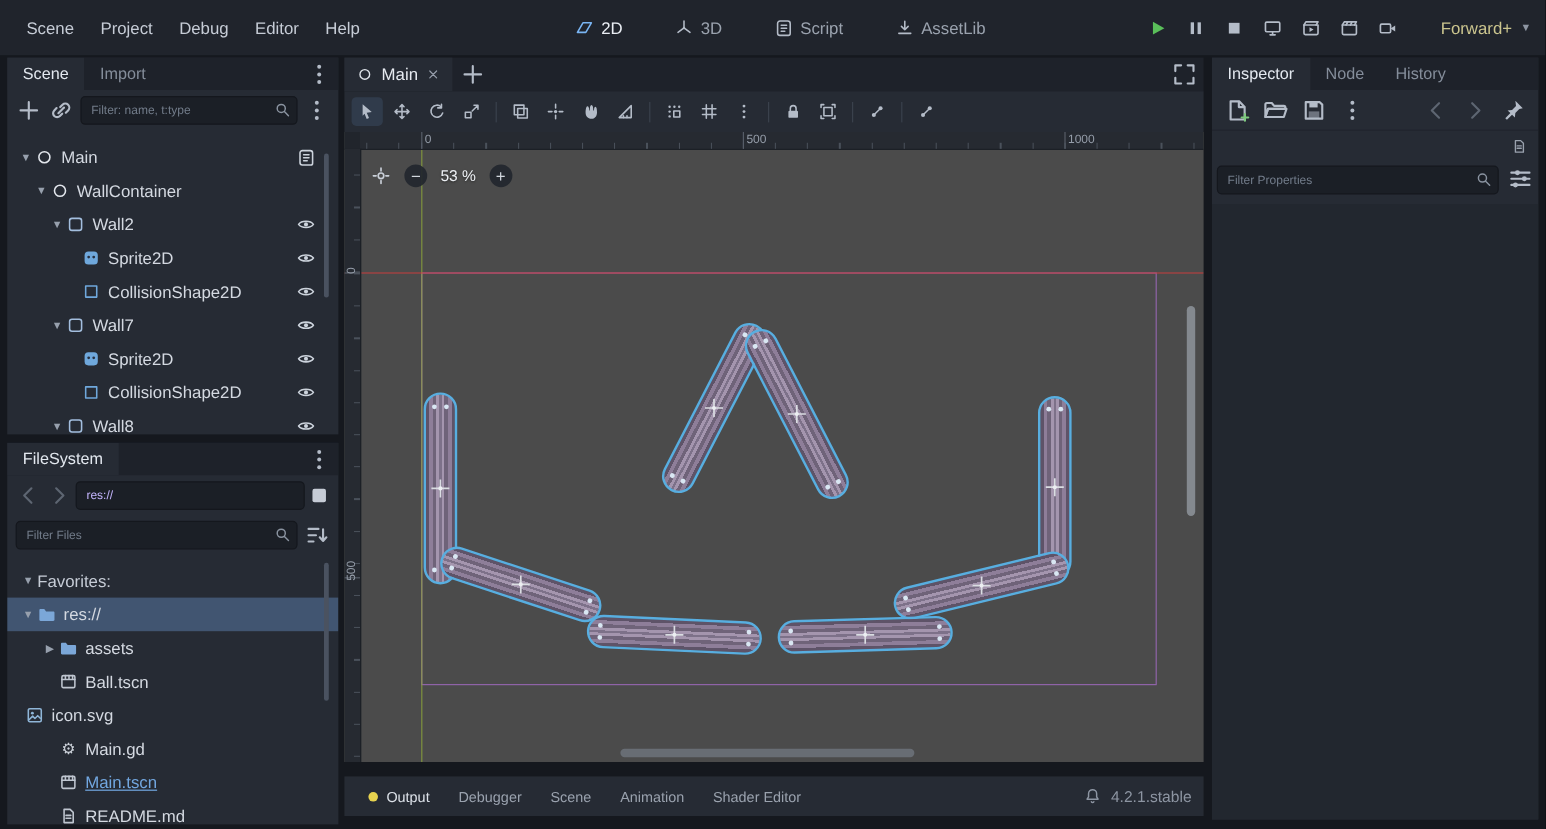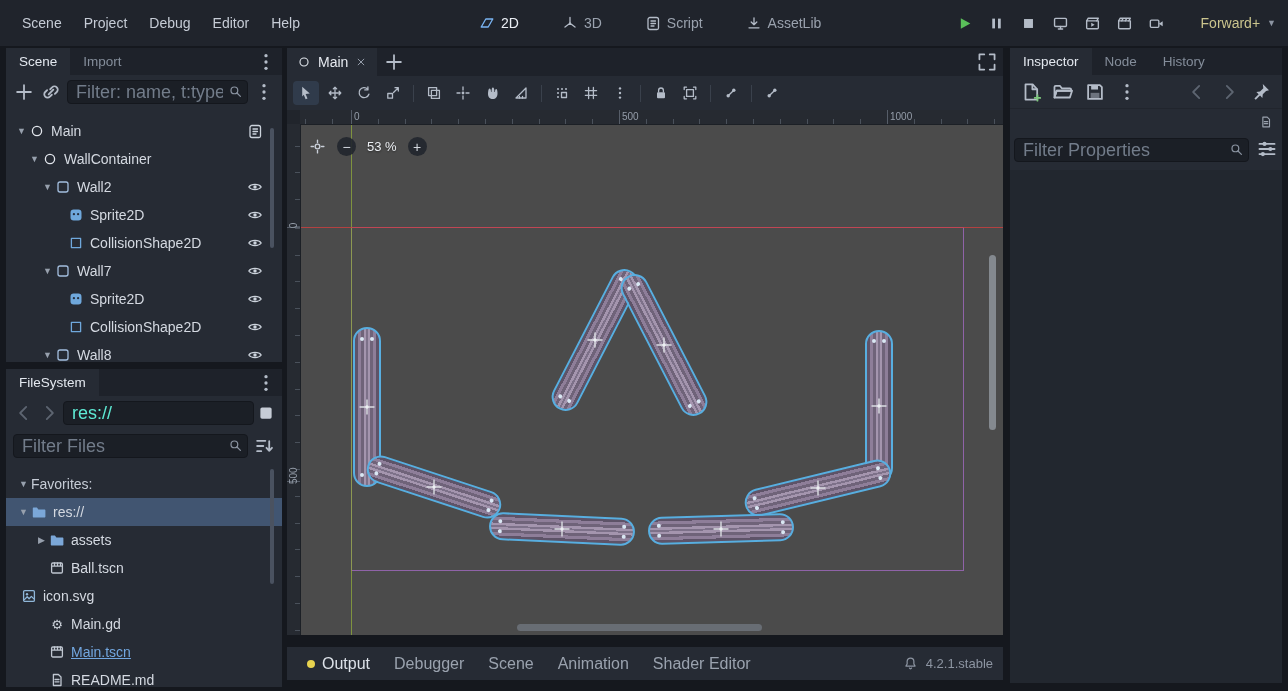--- a/index.html
+++ b/index.html
@@ -28,21 +28,21 @@
   #insp-dock{left:1010px;top:48px;width:272px;height:635px}
   .tabstrip{height:27px;background:#1e222a;display:flex;align-items:stretch}
   .tabflex{display:flex;align-items:stretch}
   .tab{display:flex;align-items:center;padding:0 13px;font-size:13.5px;color:#848d9a;cursor:default}
   .tab.active{background:#262b34;color:#e3e8ef}
   .strip-end{margin-left:auto;display:flex;align-items:center;padding-right:5px}
   .dtoolbar{height:34px;display:flex;align-items:center;gap:5px;padding:0 7px}
   .tbtn{width:22px;height:22px;display:inline-flex;align-items:center;justify-content:center;border-radius:4px;color:#b4bcc8}
   .searchbox{position:relative;flex:1;height:24px}
   .searchbox input{width:100%;height:100%;box-sizing:border-box;background:#1b1f26;border:1px solid #14171d;border-radius:4px;
-                   color:#5eead4;font-size:18px;padding:0 24px 0 8px;font-family:inherit;outline:none}
+                   color:#c4b5fd;font-size:10px;padding:0 24px 0 8px;font-family:inherit;outline:none}
   .searchbox input::placeholder{color:#727c8a}
   .searchbox .icon{position:absolute;right:5px;top:4px;color:#8a93a0}
   .tree{position:relative;padding-top:8px}
   .trow{height:28px;display:flex;align-items:center;position:relative;font-size:14px;color:#d4d9e1}
   .trow.selected{background:#415571}
   .tarrow{width:15px;font-size:9px;color:#97a0ad;text-align:center;flex:none}
   .ticon{margin-right:6px}
   .roweye{position:absolute;right:19px;top:6px;color:#ccd3dc}
   .openlink{color:#72a7e0;text-decoration:underline}
   .dimtext{color:#c6ccd6}
@@ -86,21 +86,21 @@
   #zoombar{position:absolute;left:22px;top:27px;display:flex;align-items:center;gap:11px;z-index:5}
   .zbtn{width:19px;height:19px;border-radius:50%;background:rgba(34,38,46,.92);color:#d2d7de;display:flex;align-items:center;
         justify-content:center;font-size:14px;line-height:1}
   #zoom-label{color:#eceff3;font-size:13px;text-shadow:0 1px 2px rgba(0,0,0,.45)}
   #focus-btn{color:#c9cfd8;width:17px;height:17px}
   #sb-h{position:absolute;left:230px;top:514px;width:245px;height:7px;border-radius:4px;background:#686d74;z-index:4}
   #sb-v{position:absolute;left:702px;top:145px;width:7px;height:175px;border-radius:4px;background:#84898f;z-index:4}
   
   #bottombar{position:absolute;left:287px;top:647px;width:716px;height:33px;background:#262b34;display:flex;align-items:center;
              padding:0 10px;box-sizing:border-box;gap:4px}
-  .btab{padding:4px 10px;color:#9aa2ae;font-size:16px;display:flex;align-items:center;gap:7px}
+  .btab{padding:4px 10px;color:#9aa2ae;font-size:12px;display:flex;align-items:center;gap:7px}
   .btab.active{color:#dde2e9}
   .ydot{width:8px;height:8px;border-radius:50%;background:#e7d34f}
   #bb-right{margin-left:auto;display:flex;align-items:center;gap:8px;color:#8d95a2;font-size:13px}
   
   .insp-toolbar{height:33px;display:flex;align-items:center;gap:10px;padding:0 10px;border-bottom:1px solid #21252d}
   .insp-toolbar .spacer{flex:1}
   .insp-docrow{height:26px;display:flex;justify-content:flex-end;align-items:center;padding:0 9px}
   #insp-filter-row{display:flex;gap:7px;padding:3px 4px 8px}
   #insp-body{position:absolute;left:0;right:0;top:122px;bottom:0;background:#22272f}
 </style>

